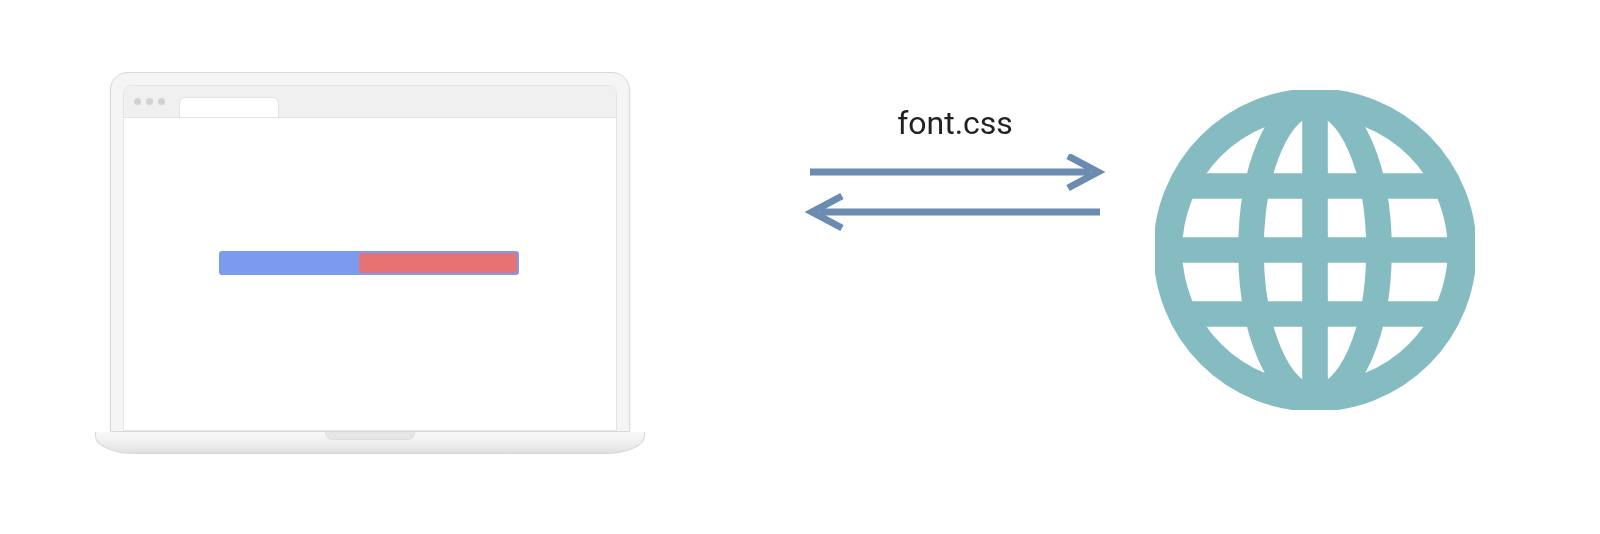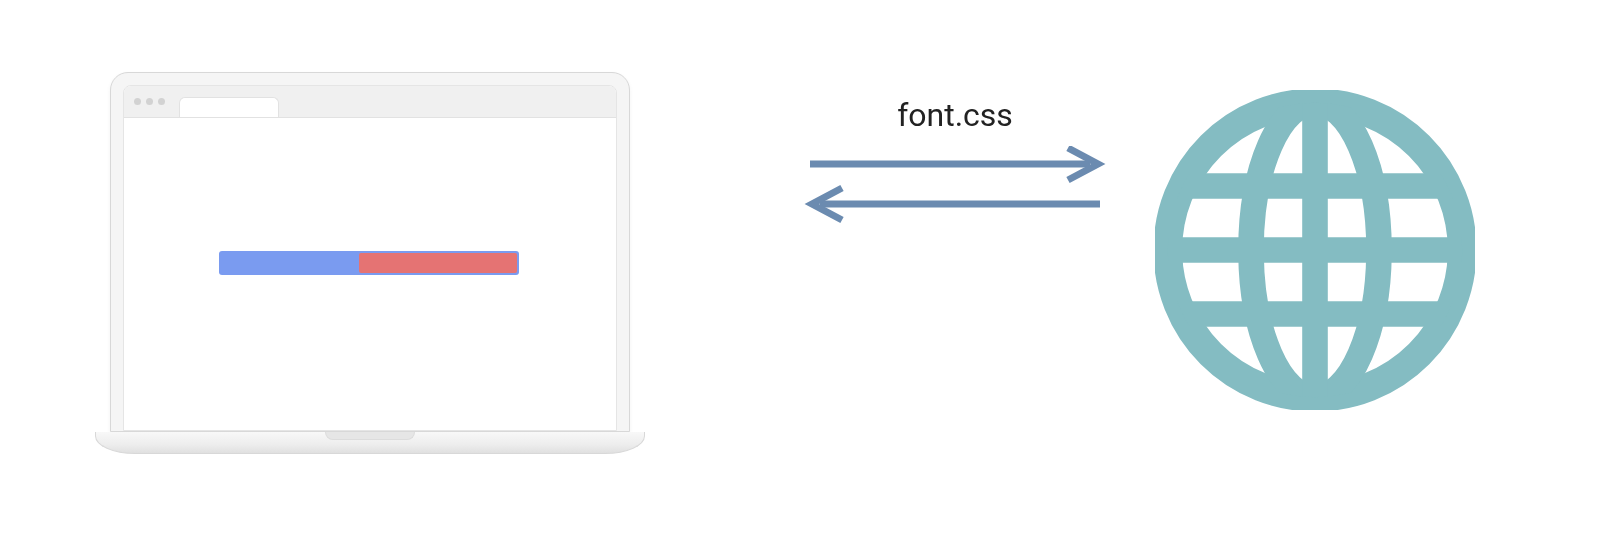--- a/index.html
+++ b/index.html
@@ -110,21 +110,21 @@
       border: 1px solid #dcdcdc;
       border-top: none;
       border-radius: 0 0 8px 8px;
       top: 0;
     }
 
     
     .arrow-block {
       position: absolute;
       left: 790px;
-      top: 96px;
+      top: 104px;
       width: 330px;
     }
     .arrow-label {
       text-align: center;
       font-size: 32px;
       color: #222;
       margin-bottom: 12px;
       font-weight: 400;
     }
     .arrow-svg { display: block; }

